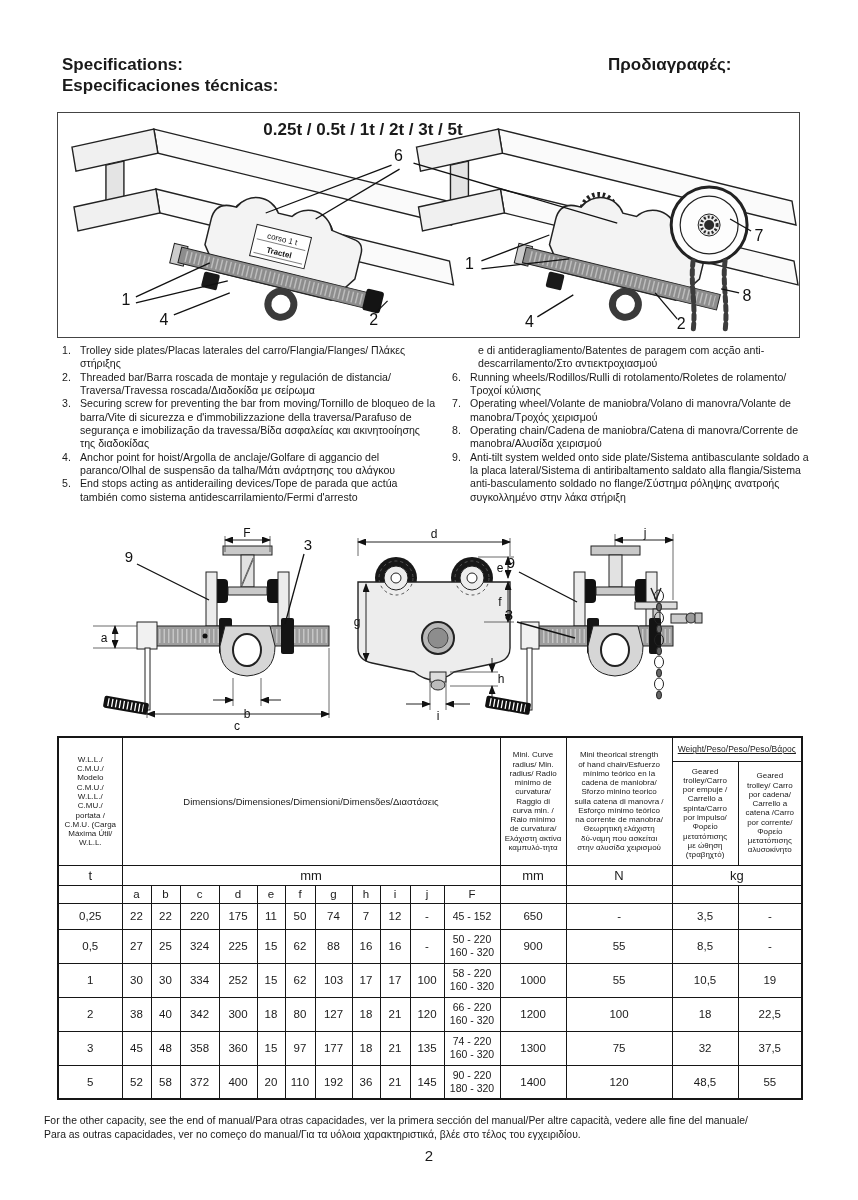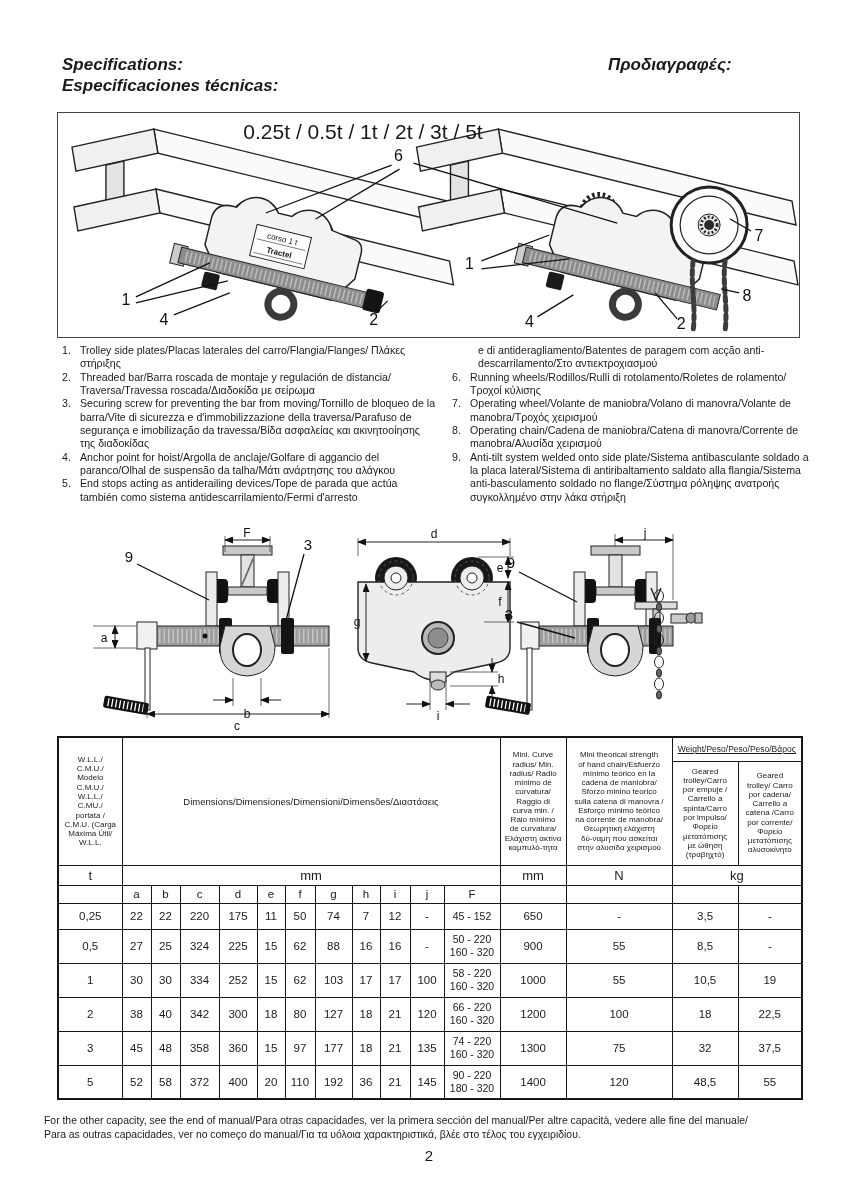--- a/index.html
+++ b/index.html
@@ -1,24 +1,24 @@
 <!DOCTYPE html>
 <html><head>
 <meta charset="utf-8">
 <style>
   html,body{margin:0;padding:0;background:#e8e8e8;}
   #page{position:relative;width:858px;height:1200px;background:#ffffff;margin:0 auto;
         font-family:"Liberation Sans",sans-serif;color:#1a1a1a;overflow:hidden;}
   
-  .hdr{position:absolute;top:55px;font-size:17px;font-weight:bold;line-height:1.22;white-space:pre-line;font-style:italic;}
+  .hdr{position:absolute;top:55px;font-size:17px;font-weight:bold;line-height:1.22;white-space:pre-line;}
   #hdr1{left:62px;} #hdr2{left:345px;} #hdr3{left:608px;}
   
   #illo-box{position:absolute;left:57px;top:112px;width:741px;height:224px;border:1.5px solid #444;}
   #illo-title{position:absolute;left:150px;top:7px;width:310px;text-align:center;
-              font-size:21px;font-weight:normal;}
+              font-size:17px;font-weight:bold;}
   #illo-svg{position:absolute;left:0;top:0;}
   
   #parts{position:absolute;left:62px;top:344px;width:752px;display:flex;gap:14px;
          font-size:10.6px;line-height:1.26;}
   .pl-col{flex:none;}
   #pl-left{width:376px;} #pl-right{width:360px;}
   .pl-item{display:flex;}
   .pl-num{width:18px;flex:none;}
   .pl-text{flex:1;}
   .pl-cont{margin-left:26px;}

